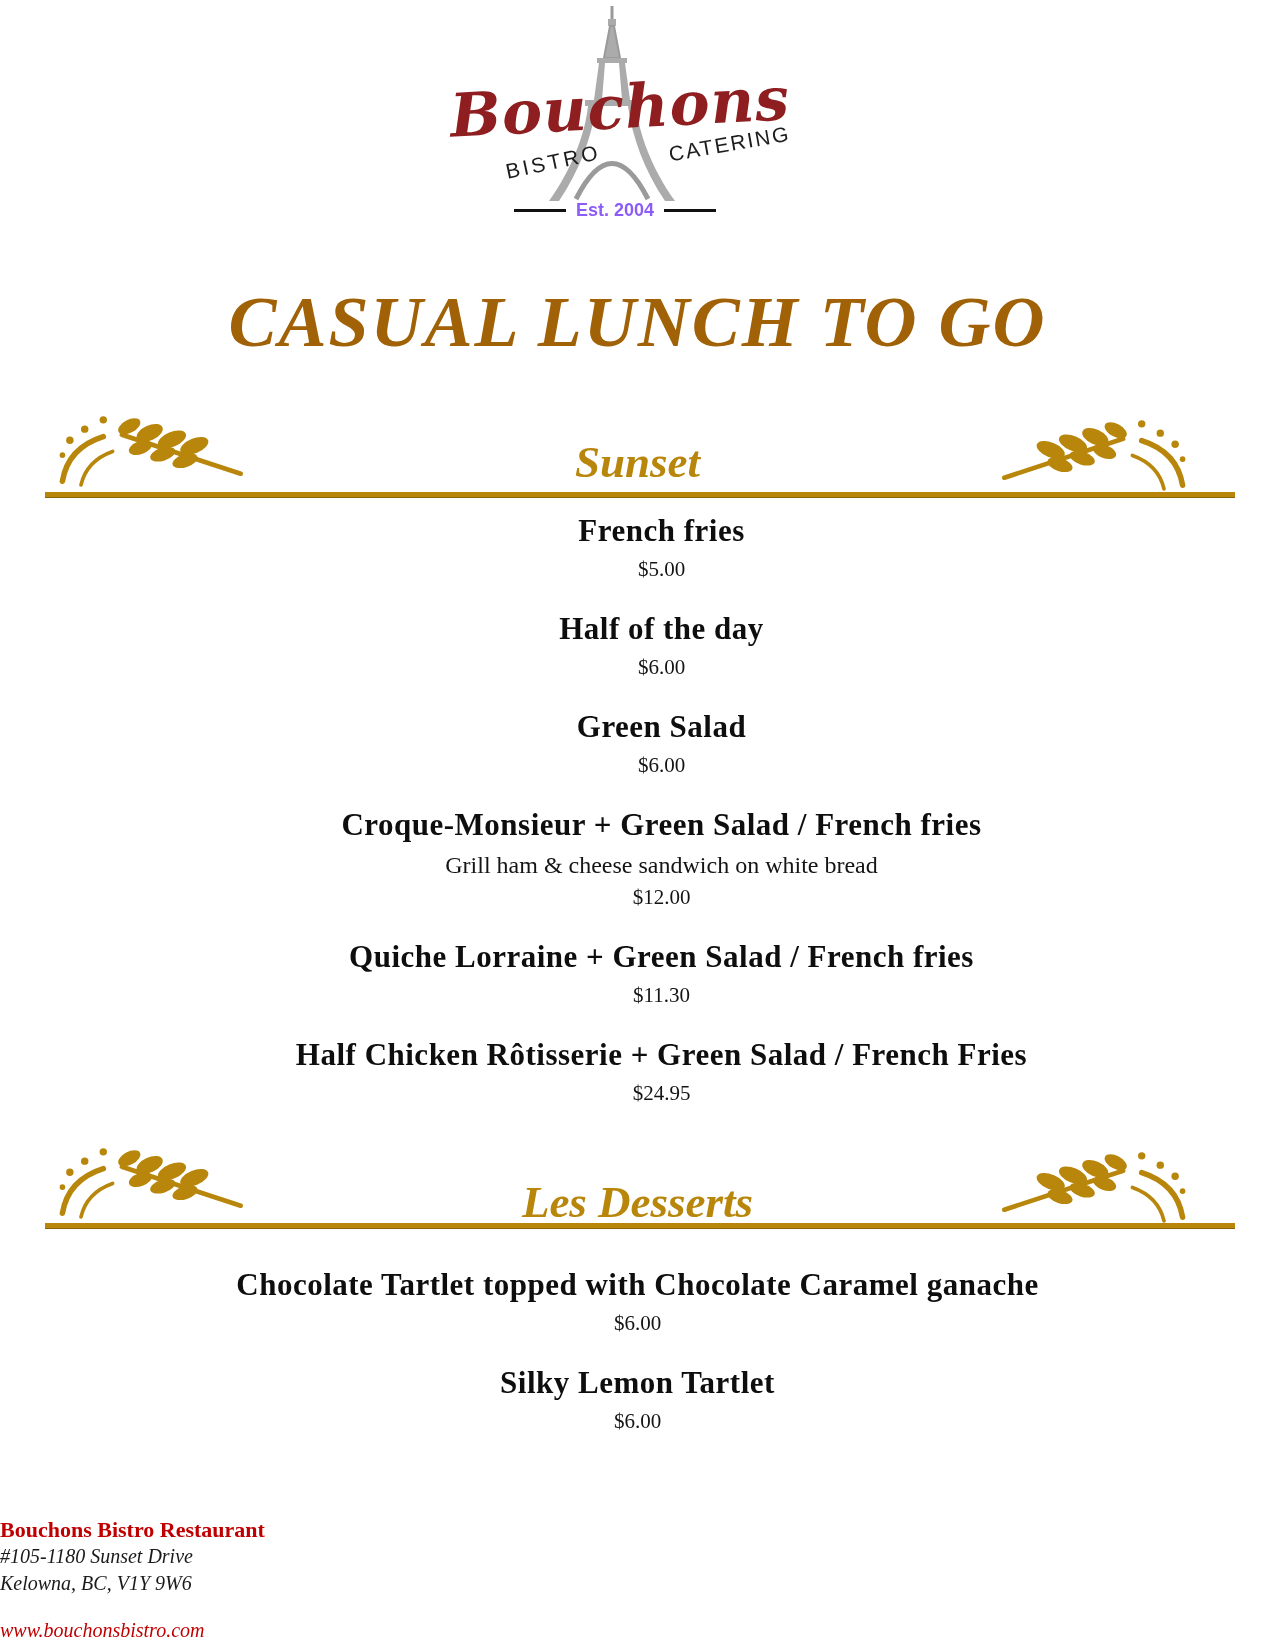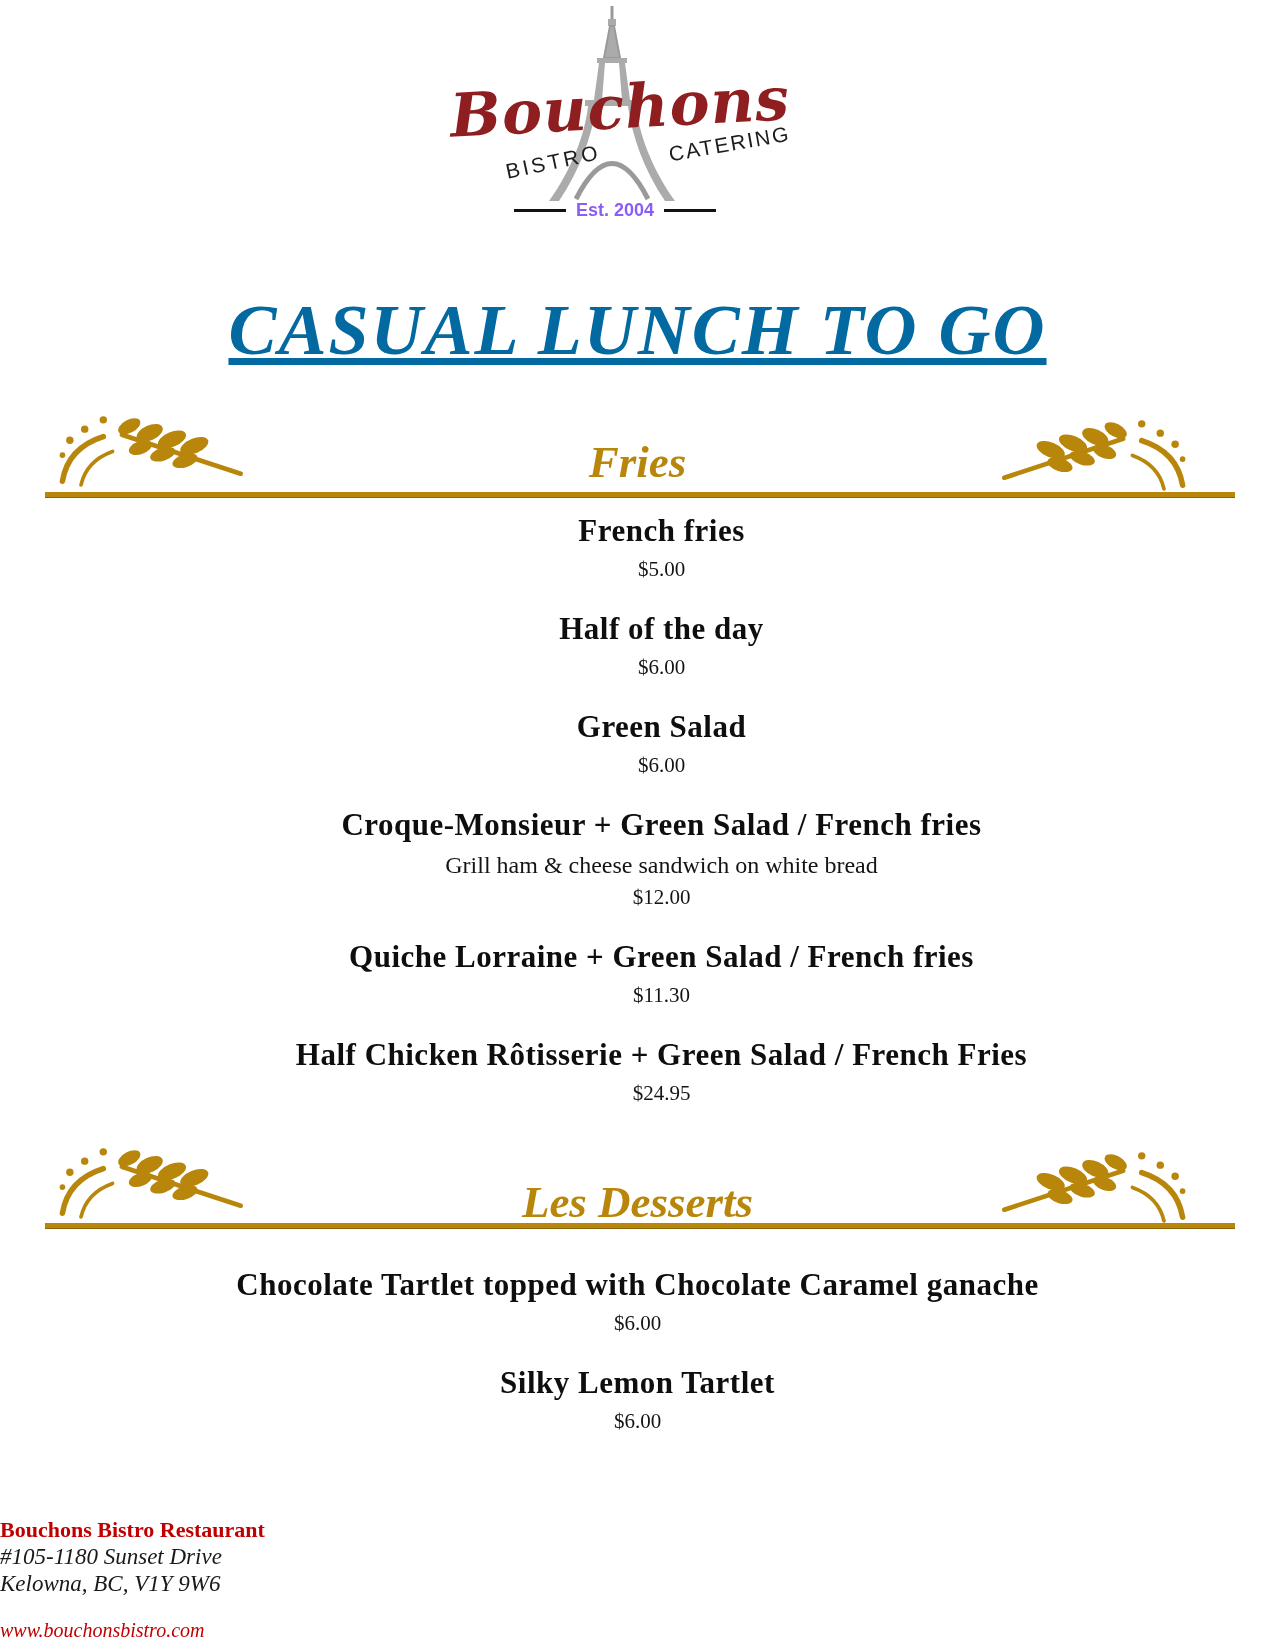--- a/index.html
+++ b/index.html
@@ -36,23 +36,23 @@
     display:flex;align-items:center;justify-content:center;gap:10px;
   }
   .est-line{width:52px;height:3px;background:#111;}
   .est-text{
     font-family:"Liberation Sans", sans-serif;font-weight:bold;
     font-size:18px;color:#8b5cf6;
   }
 
   
   .doc-title{
-    position:absolute;top:294px;left:0;width:100%;text-align:center;
+    position:absolute;top:286px;left:0;width:100%;text-align:center;
     font-size:72px;line-height:1;font-weight:bold;font-style:italic;
-    letter-spacing:2px;color:#0369a1;text-decoration:underline;
+    letter-spacing:2px;color:#a16207;
   }
 
   
   .sec-head{position:absolute;left:0;width:100%;}
   .sec-title{
     position:absolute;left:0;width:100%;text-align:center;
     font-style:italic;font-weight:bold;font-size:45px;line-height:1;
     color:#B8860B;
   }
   .gold-rule{
@@ -85,21 +85,21 @@
   .item-price{font-size:21px;line-height:30px;color:#141414;}
 
   
   .footer{
     position:absolute;top:1516px;left:0;width:1240px;text-align:left;
   }
   .footer-restaurant{
     font-size:22px;line-height:27px;font-weight:bold;color:#C00000;
   }
   .footer-address{
-    font-size:23px;line-height:27px;font-style:italic;color:#1a1a1a;
+    font-size:20px;line-height:27px;font-style:italic;color:#1a1a1a;
   }
   .footer-site{
     font-size:20px;line-height:27px;font-style:italic;color:#C00000;
     text-decoration:none;display:inline-block;margin-top:20px;
   }
 </style>
 </head>
 <body>
 
 <div class="page">
@@ -161,21 +161,21 @@
         <ellipse cx="116" cy="49" rx="14" ry="7" transform="rotate(-18 116 49)"></ellipse>
         <ellipse cx="92" cy="42" rx="13" ry="7" transform="rotate(-20 92 42)"></ellipse>
         <path d="M8,78 Q14,42 52,30" fill="none" stroke="#B8860B" stroke-width="6" stroke-linecap="round"></path>
         <path d="M28,82 Q34,56 62,46" fill="none" stroke="#B8860B" stroke-width="4" stroke-linecap="round"></path>
         <circle cx="16" cy="34" r="4"></circle>
         <circle cx="32" cy="22" r="4"></circle>
         <circle cx="52" cy="12" r="4"></circle>
         <circle cx="8" cy="50" r="3"></circle>
       </g>
     </svg>
-    <div class="sec-title">Fries</div>
+    <div class="sec-title">Sunset</div>
     <div class="gold-rule"></div>
   </div>
 
   <div class="menu-list" id="list-casual">
     <div class="menu-item">
       <div class="item-name">French fries</div>
       <div class="item-price">$5.00</div>
     </div>
     <div class="menu-item">
       <div class="item-name">Half of the day</div>

